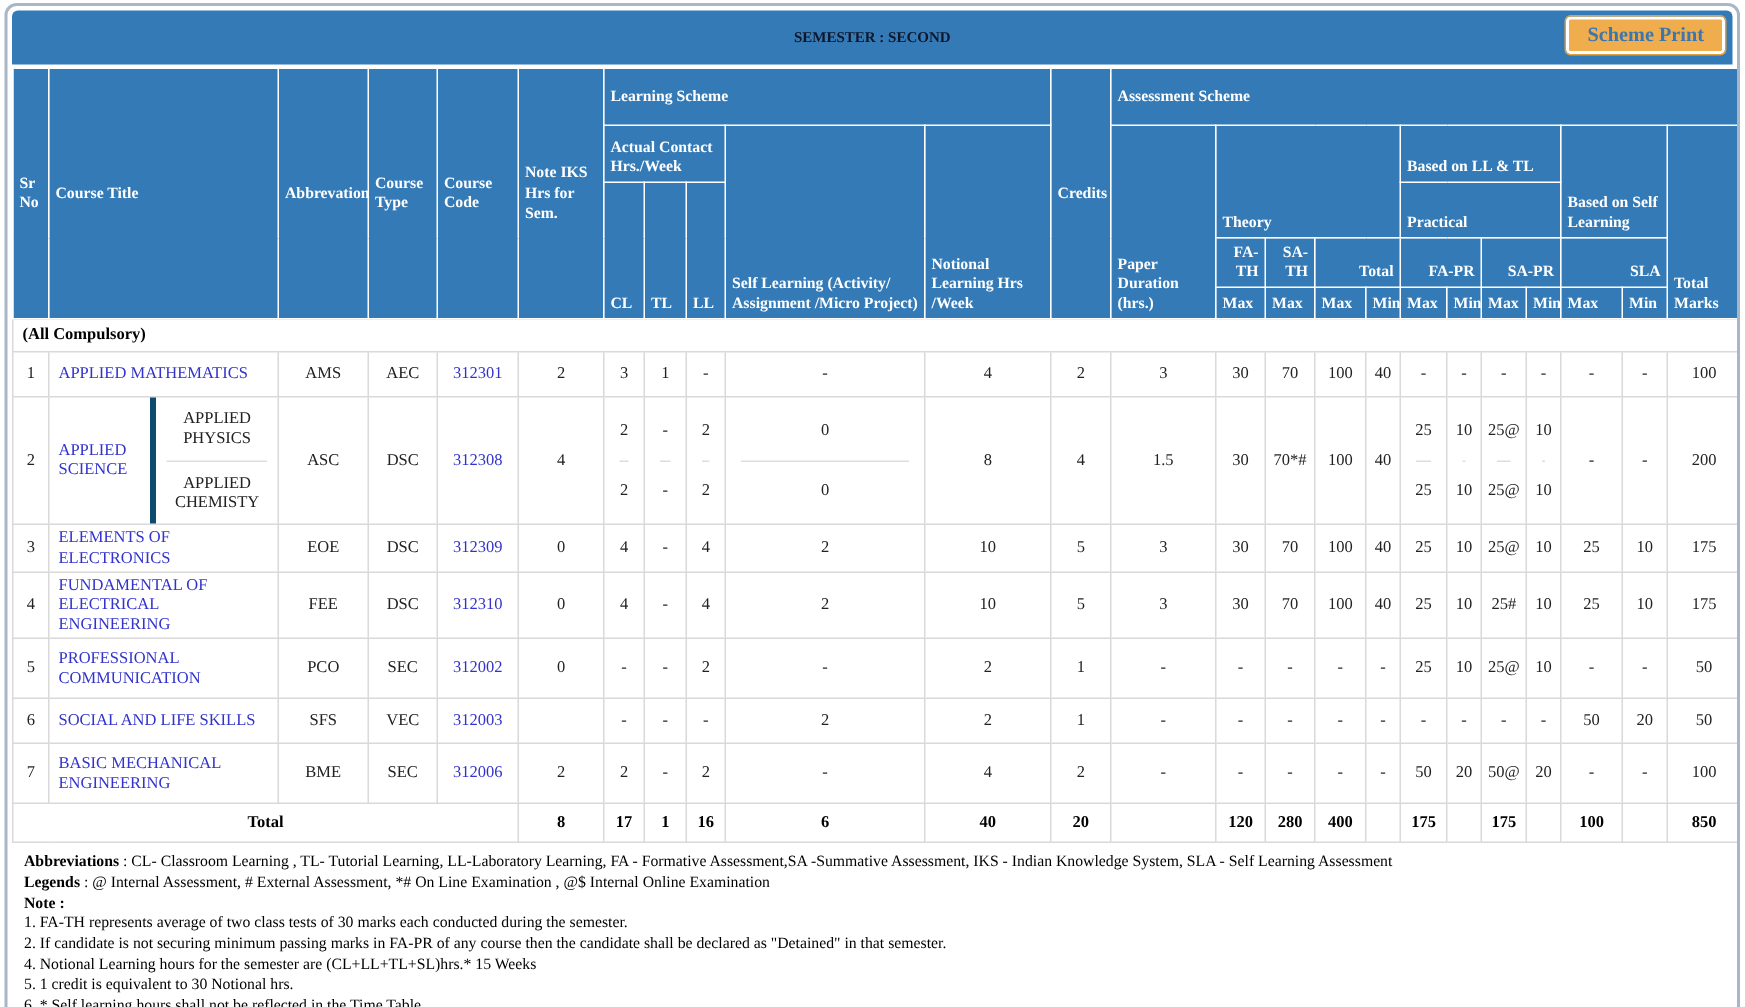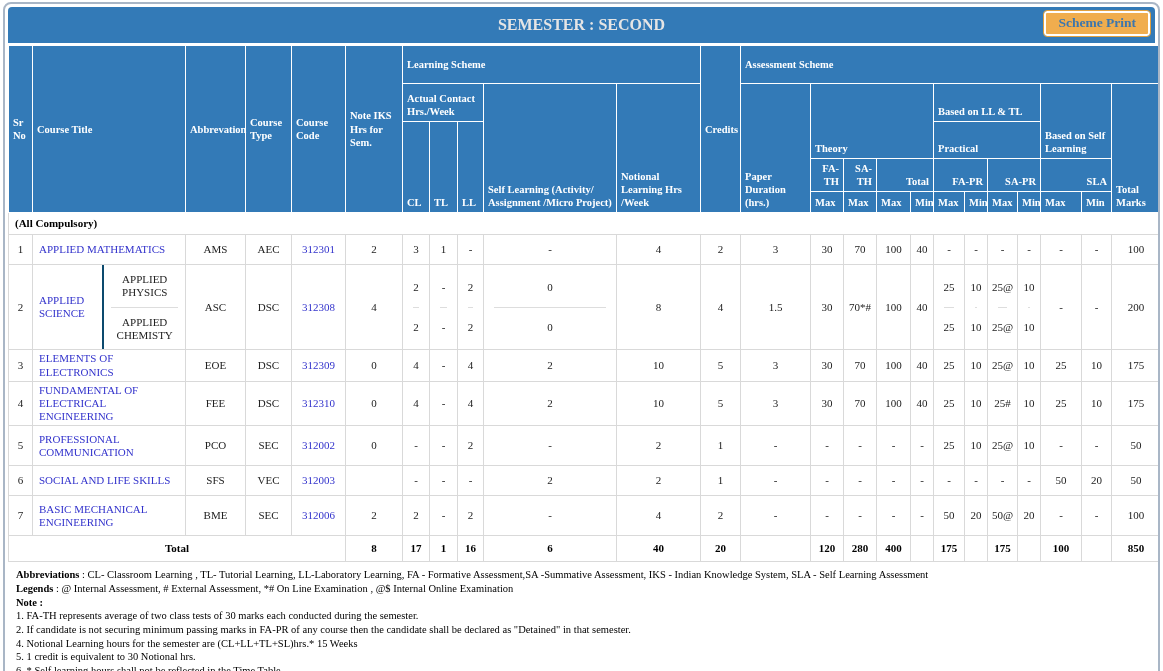--- a/index.html
+++ b/index.html
@@ -6,21 +6,21 @@
   html,body { margin:0; padding:0; background:#fff; font-family:"Liberation Serif", serif; }
   .page {
     width: 1157px; margin: 2px auto; border: 2px solid #a9b6c6;
     border-radius: 8px; padding: 3px; background:#fff; overflow:hidden;
   }
   .titlebar {
     position: relative; background:#337ab7; height:36px;
     display:flex; align-items:center; justify-content:center;
     border-radius:4px 4px 0 0;
   }
-  .title { color:#e5e5e5; font-weight:bold; font-size:16px; }
+  .title { color:#0f172a; font-weight:bold; font-size:10px; }
   .print-btn {
     position:absolute; right:5px; top:4px;
     background:#f0ad4e; color:#3c76ad; font-weight:bold; font-size:13.5px;
     border:2px solid #fff; outline:1px solid #e0a040; border-radius:3px;
     padding:2px 12px 3px; font-family:inherit; cursor:pointer;
   }
   table.scheme { border-collapse:collapse; table-layout:fixed; width:1147px; margin-top:2px; }
   thead th {
     background:#337ab7; color:#fff; border:1px solid #fff;
     font-size:10.5px; font-weight:bold; text-align:left; vertical-align:bottom;
@@ -36,21 +36,21 @@
     text-align:center; vertical-align:middle; padding:2px 3px; line-height:1.2;
   }
   tr.section-row td { text-align:left; font-weight:bold; color:#000; padding:4px 6px; height:18px; }
   td.cell-title { text-align:left; padding-left:6px; }
   td.no-pad { padding:0; }
   .link { color:#3333cc; cursor:pointer; }
   tr.course-row { height:30px; }
   tr.row-2line { height:40px; }
   tr.row-tall { height:84px; }
   .split { display:flex; height:84px; align-items:stretch; }
-  .split-left { width:47%; display:flex; align-items:center; padding-left:6px; border-right:2px solid #0c4a6e; }
+  .split-left { width:47%; display:flex; align-items:center; padding-left:6px; border-right:4px solid #0c4a6e; }
   .split-right { flex:1; display:flex; flex-direction:column; }
   .sub { flex:1; display:flex; align-items:center; justify-content:center; text-align:center; white-space:pre-line; }
   .divider { height:1px; background:#ddd; margin:0 7px; }
   .stack { display:flex; flex-direction:column; height:80px; }
   .sv { flex:1; display:flex; align-items:center; justify-content:center; }
   tr.total-row td { font-weight:bold; height:26px; color:#000; }
   .footer { padding:6px 8px 8px; font-size:10.5px; line-height:1.3; color:#000; }
   .fline { margin:0; }
   .fline .b { font-weight:bold; }
 </style>

